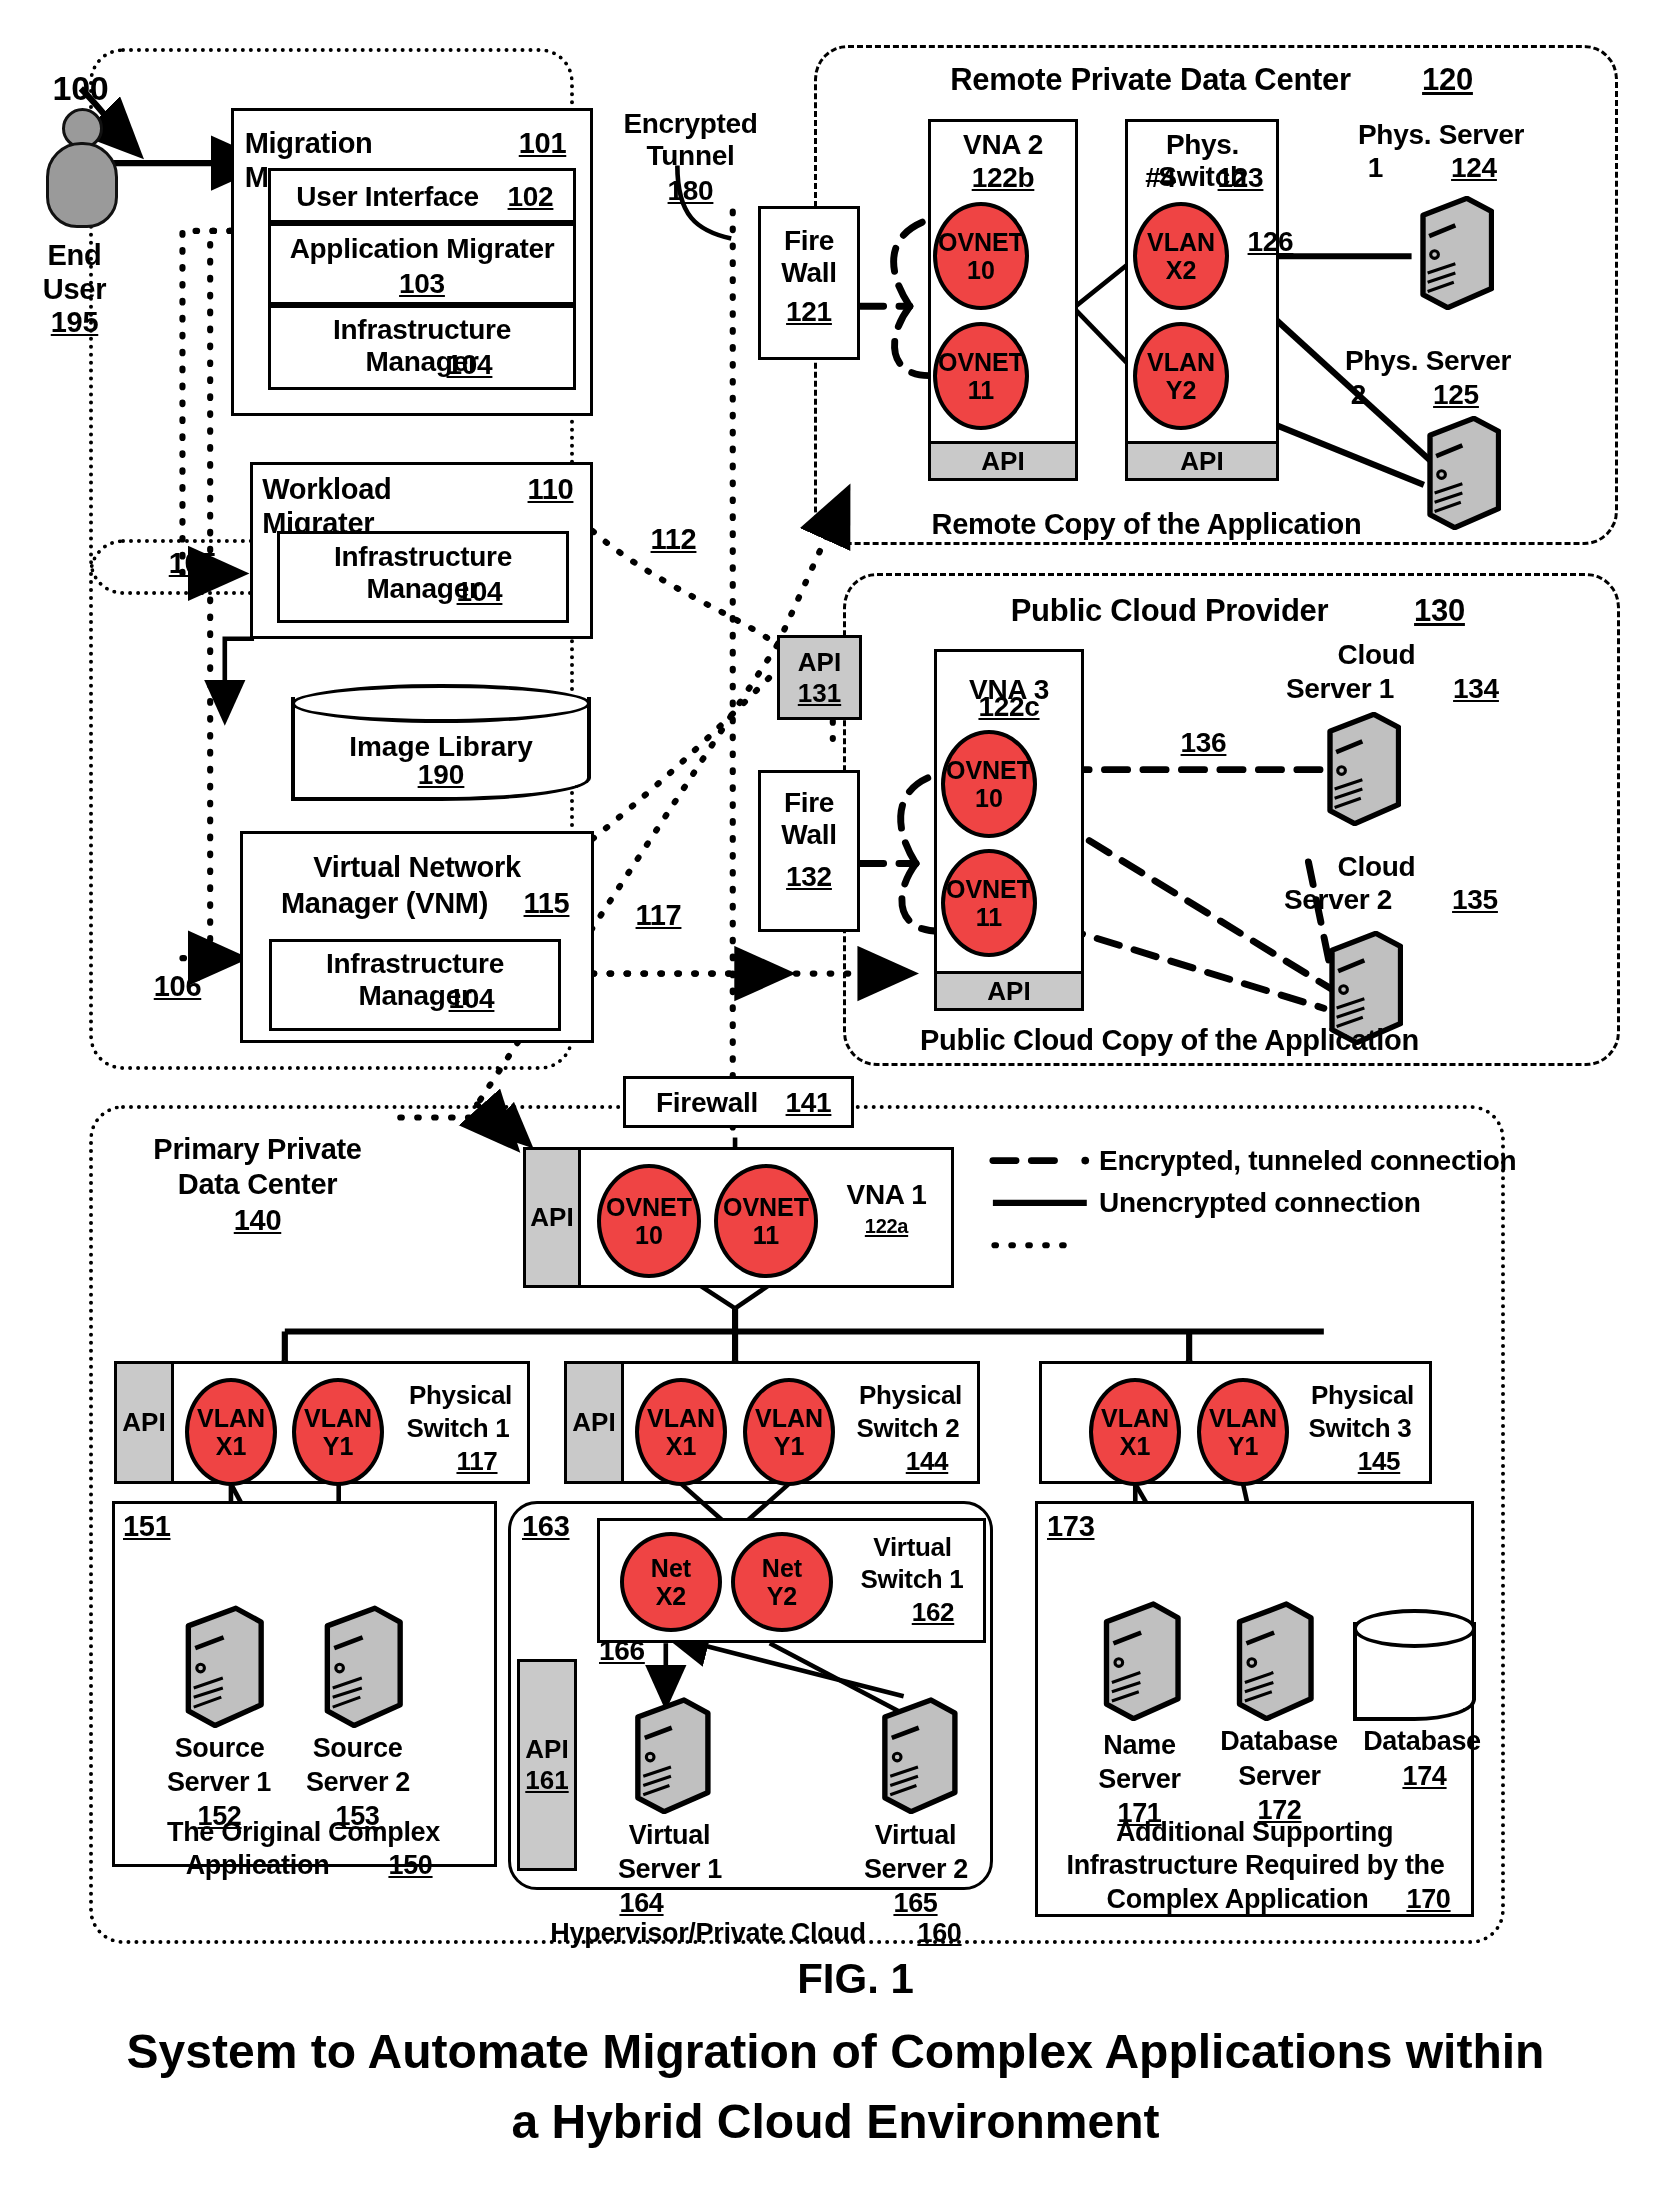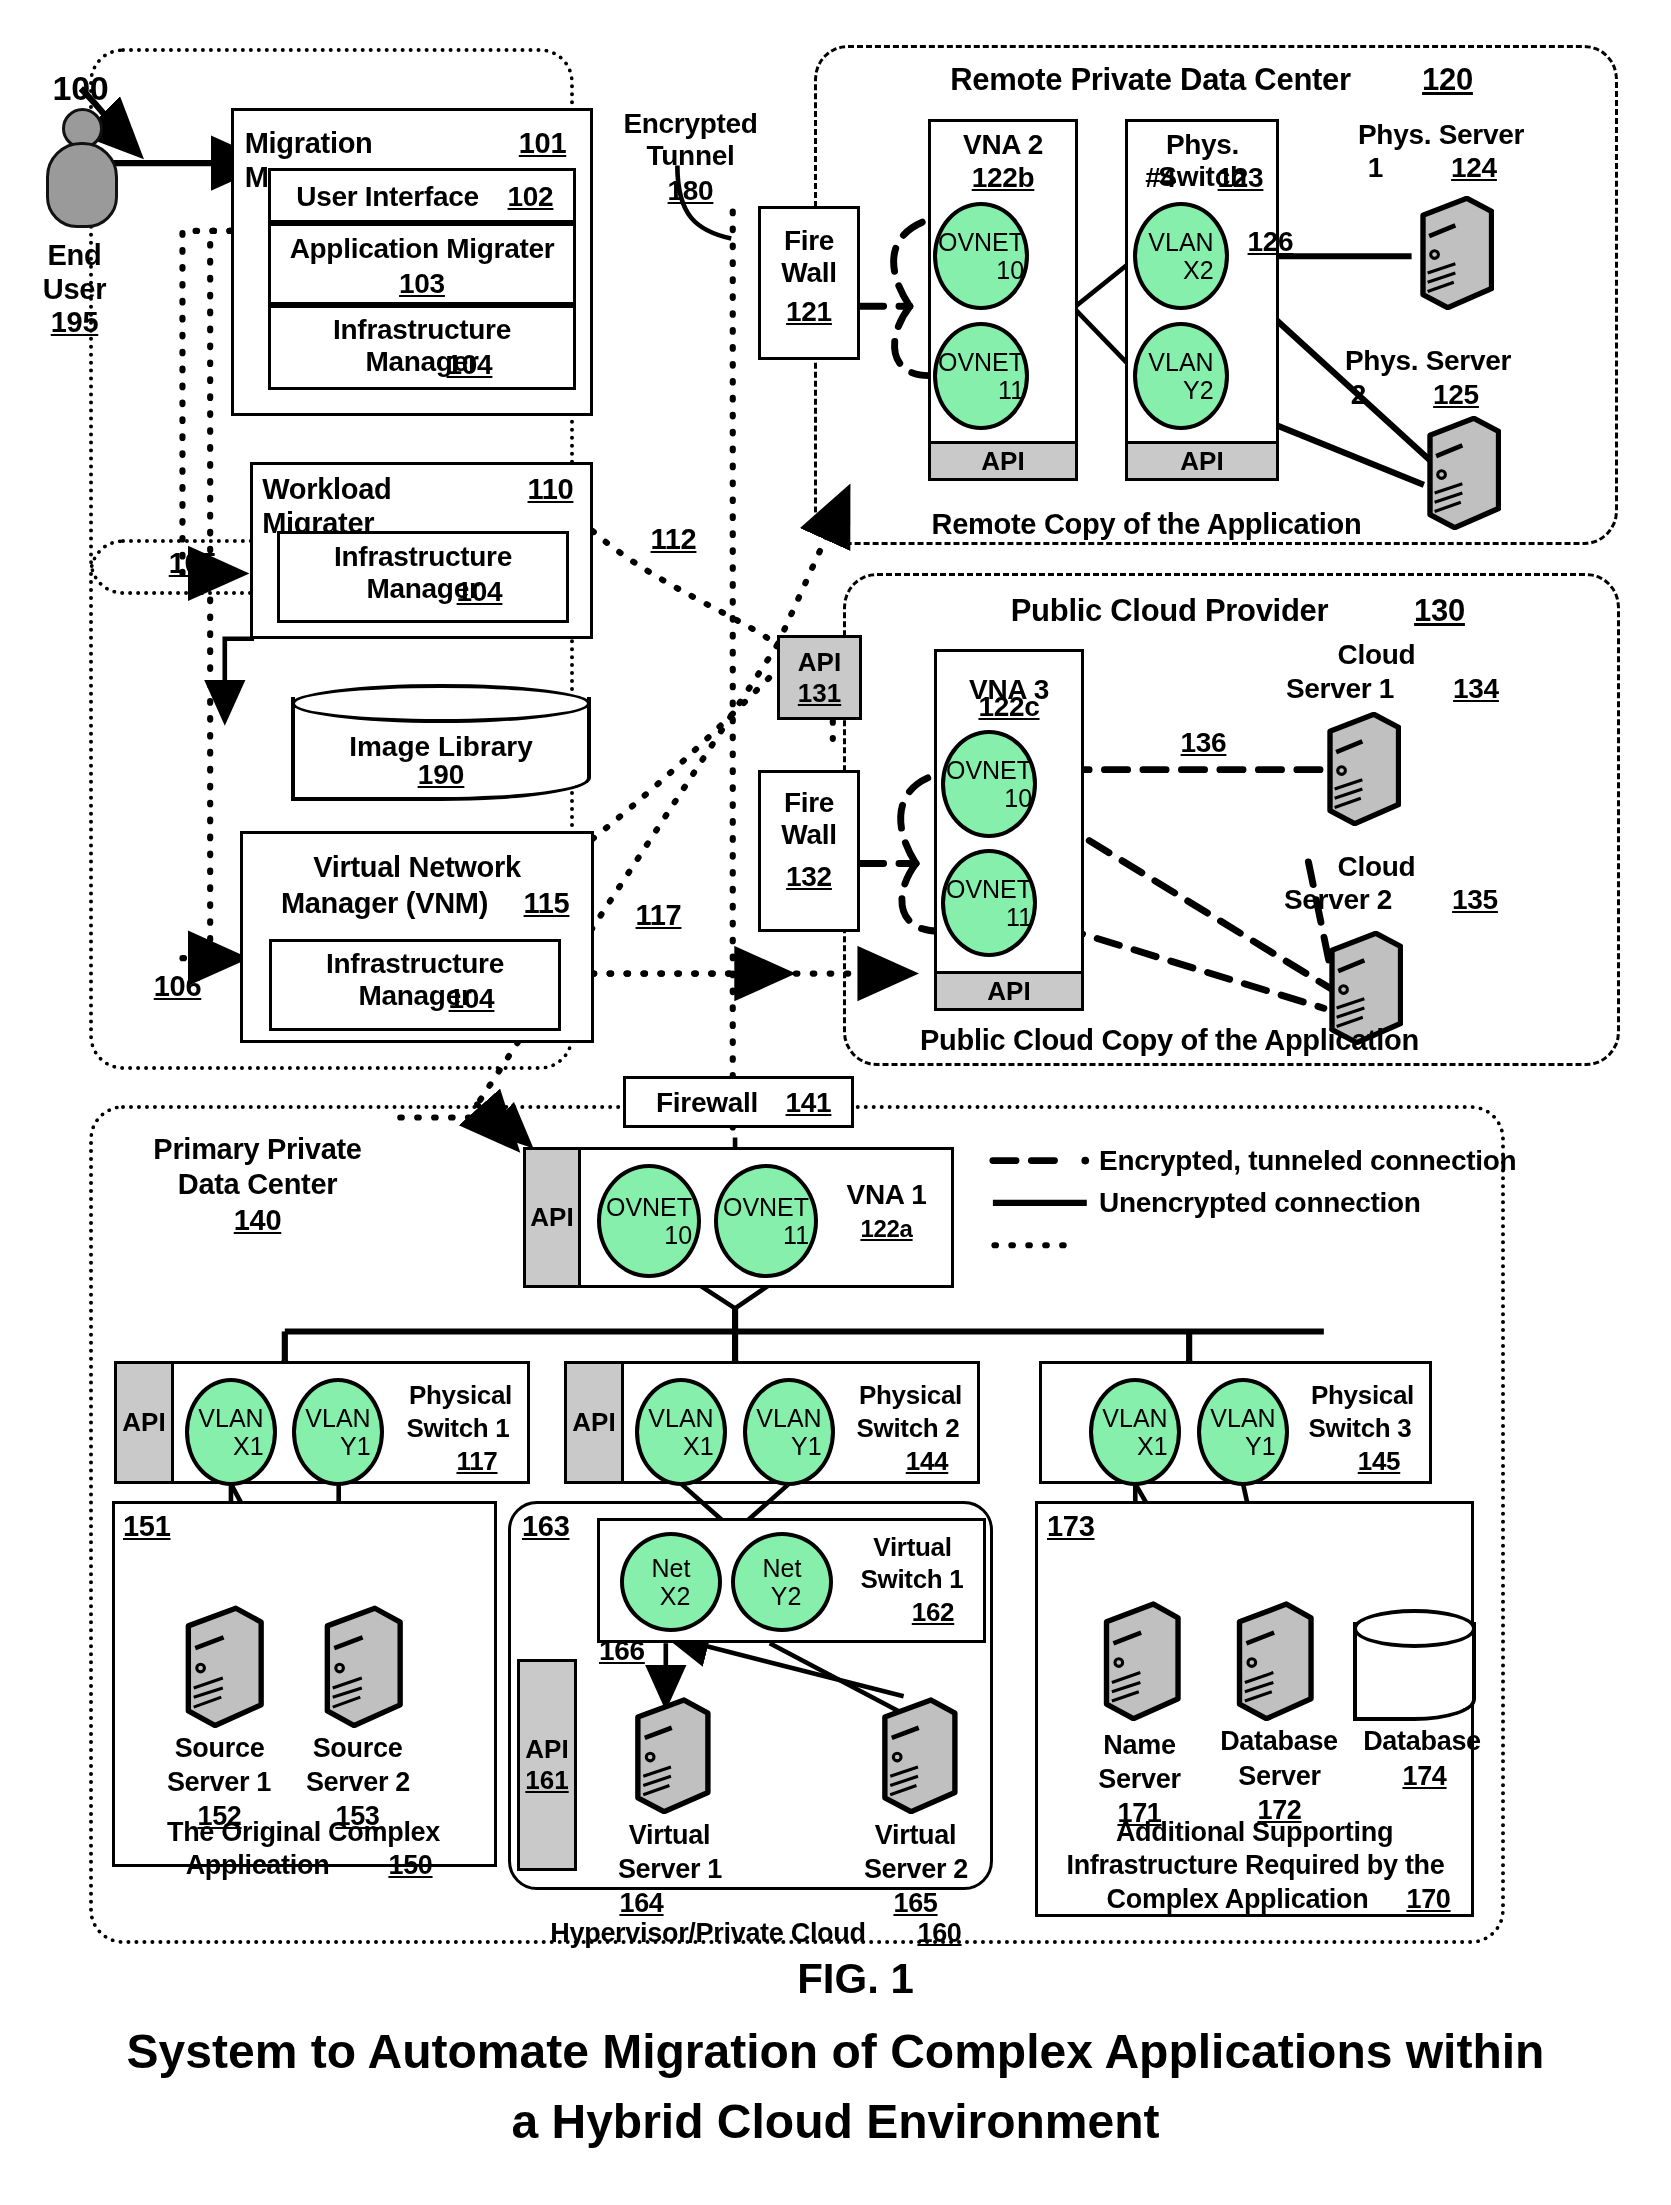--- a/index.html
+++ b/index.html
@@ -53,26 +53,26 @@
     background:#c9c9c9;
     border:3.1px solid #000;
     display:flex;align-items:center;justify-content:center;
     font-weight:bold;
   }
   .ell{
     position:absolute;
     box-sizing:border-box;
     border:4.6px solid #000;
     border-radius:50%;
-    background:#86efac;
+    background:#ef4444;
     display:flex;
     align-items:center;
     justify-content:center;
-    text-align:right;
-    font-weight:normal;
+    text-align:center;
+    font-weight:bold;
     line-height:1.12;
     white-space:pre-line;
     z-index:6;
   }
   .cyl{
     position:absolute;
     box-sizing:border-box;
   }
   .cyl .body{
     position:absolute;left:0;right:0;top:13px;bottom:0;
@@ -398,21 +398,21 @@
   <div class="txt" style="left:630px;top:1087px;width:154px;font-size:28px;">Firewall</div>
   <div class="txt u" style="left:770px;top:1087px;width:77px;font-size:28px;">141</div>
 
   <div class="box" style="left:523px;top:1147px;width:431px;height:141px;"></div>
   <div class="apibar" style="left:523px;top:1147px;width:58px;height:141px;font-size:26px;">API</div>
   <div class="ell" style="left:597px;top:1164px;width:104px;height:114px;font-size:25px;">OVNET
 10</div>
   <div class="ell" style="left:714px;top:1164px;width:104px;height:114px;font-size:25px;">OVNET
 11</div>
   <div class="txt" style="left:825px;top:1179px;width:123px;font-size:28px;">VNA 1</div>
-  <div class="txt u" style="left:825px;top:1215px;width:123px;font-size:24px;">122a</div>
+  <div class="txt u" style="left:825px;top:1215px;width:123px;font-size:20px;">122a</div>
 
   <div class="txt" style="left:1099px;top:1145px;width:493px;font-size:28px;text-align:left;">Encrypted, tunneled connection</div>
   <div class="txt" style="left:1099px;top:1187px;width:493px;font-size:28px;text-align:left;">Unencrypted connection</div>
 
   <div class="box" style="left:114px;top:1361px;width:416px;height:123px;"></div>
   <div class="apibar" style="left:114px;top:1361px;width:60px;height:123px;font-size:26px;">API</div>
   <div class="ell" style="left:185px;top:1378px;width:92px;height:108px;font-size:25px;">VLAN
 X1</div>
   <div class="ell" style="left:292px;top:1378px;width:92px;height:108px;font-size:25px;">VLAN
 Y1</div>

